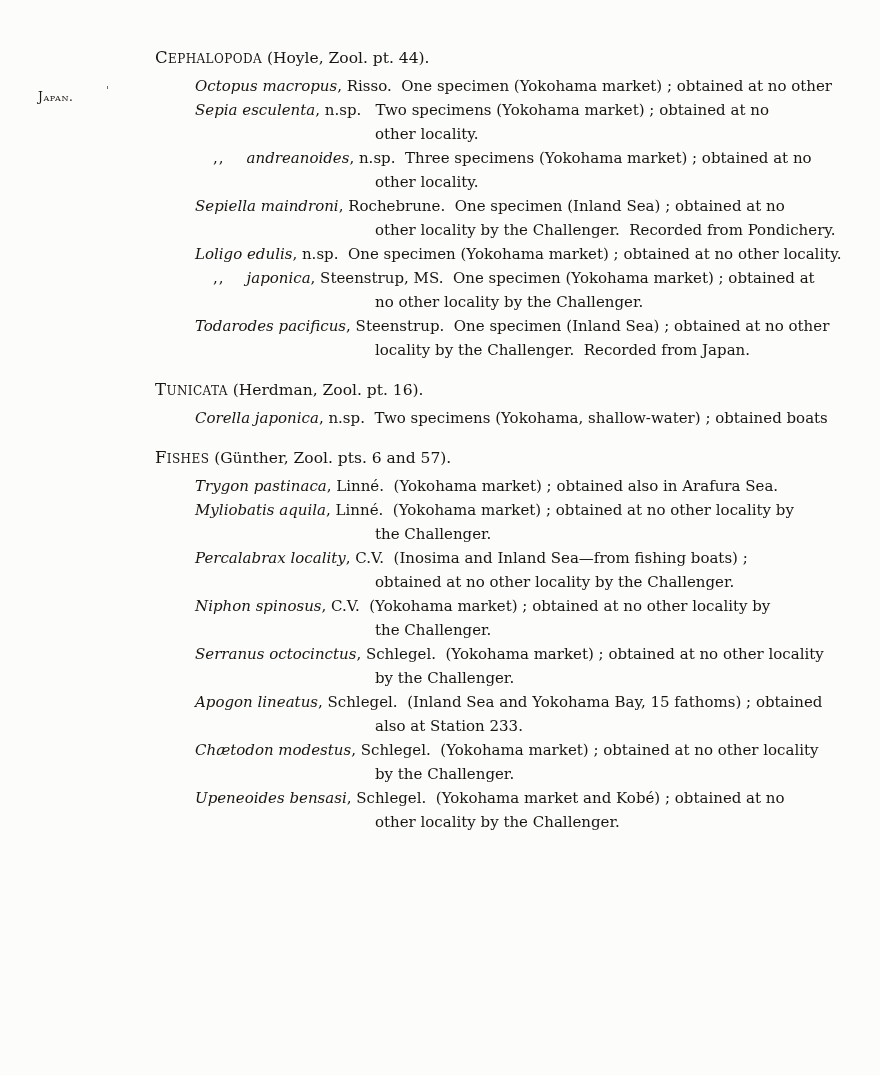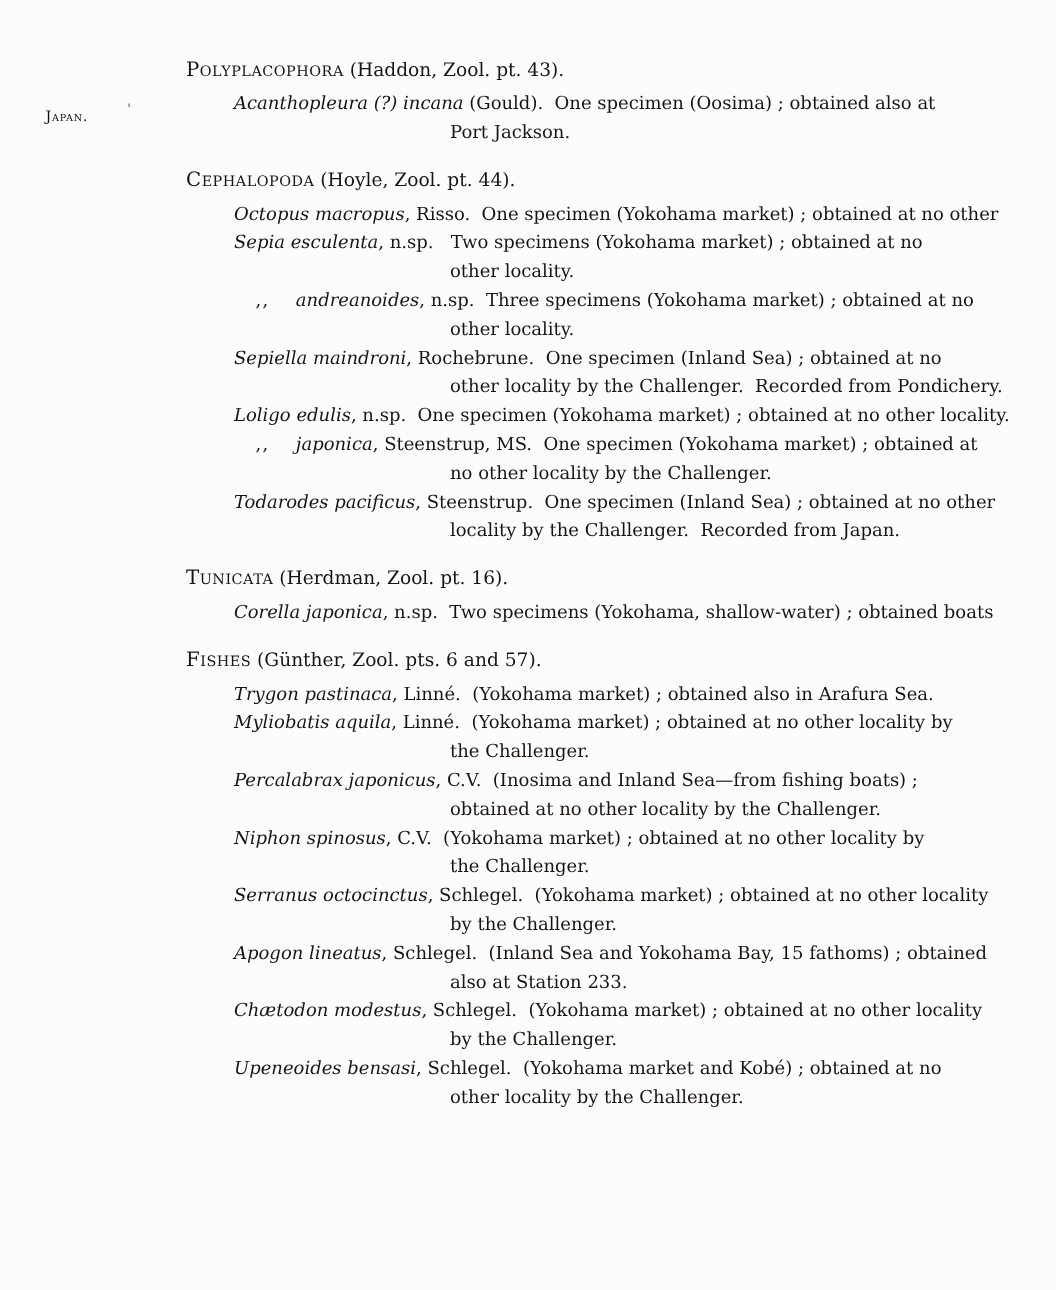--- a/index.html
+++ b/index.html
@@ -26,27 +26,20 @@
 </style>
 </head>
 <body>
 
 <span class="artifact">'</span>
 <div class="margin-note">Japan.</div>
 
 <div class="page-col">
 
   <div id="sections">
-      <div class="section">
-        <div class="heading"><span class="sc">Polyplacophora</span><span> (Haddon, Zool. pt. 43).</span></div>
-        <div class="entry">
-          <div class="line first"><span class="sp">Acanthopleura (?) incana</span><span> (Gould).  One specimen (Oosima) ; obtained also at</span></div>
-          <div class="line cont">Port Jackson.</div>
-        </div>
-      </div>
       <div class="section">
         <div class="heading"><span class="sc">Cephalopoda</span><span> (Hoyle, Zool. pt. 44).</span></div>
         <div class="entry">
           <div class="line first"><span class="sp">Octopus macropus</span><span>, Risso.  One specimen (Yokohama market) ; obtained at no other</span></div>
         </div>
         <div class="entry">
           <div class="line first"><span class="sp">Sepia esculenta</span><span>, n.sp.   Two specimens (Yokohama market) ; obtained at no</span></div>
           <div class="line cont">other locality.</div>
         </div>
         <div class="entry">
@@ -78,21 +71,21 @@
       <div class="section">
         <div class="heading"><span class="sc">Fishes</span><span> (Günther, Zool. pts. 6 and 57).</span></div>
         <div class="entry">
           <div class="line first"><span class="sp">Trygon pastinaca</span><span>, Linné.  (Yokohama market) ; obtained also in Arafura Sea.</span></div>
         </div>
         <div class="entry">
           <div class="line first"><span class="sp">Myliobatis aquila</span><span>, Linné.  (Yokohama market) ; obtained at no other locality by</span></div>
           <div class="line cont">the Challenger.</div>
         </div>
         <div class="entry">
-          <div class="line first"><span class="sp">Percalabrax japonicus</span><span>, C.V.  (Inosima and Inland Sea—from fishing boats) ;</span></div>
+          <div class="line first"><span class="sp">Percalabrax locality</span><span>, C.V.  (Inosima and Inland Sea—from fishing boats) ;</span></div>
           <div class="line cont">obtained at no other locality by the Challenger.</div>
         </div>
         <div class="entry">
           <div class="line first"><span class="sp">Niphon spinosus</span><span>, C.V.  (Yokohama market) ; obtained at no other locality by</span></div>
           <div class="line cont">the Challenger.</div>
         </div>
         <div class="entry">
           <div class="line first"><span class="sp">Serranus octocinctus</span><span>, Schlegel.  (Yokohama market) ; obtained at no other locality</span></div>
           <div class="line cont">by the Challenger.</div>
         </div>

